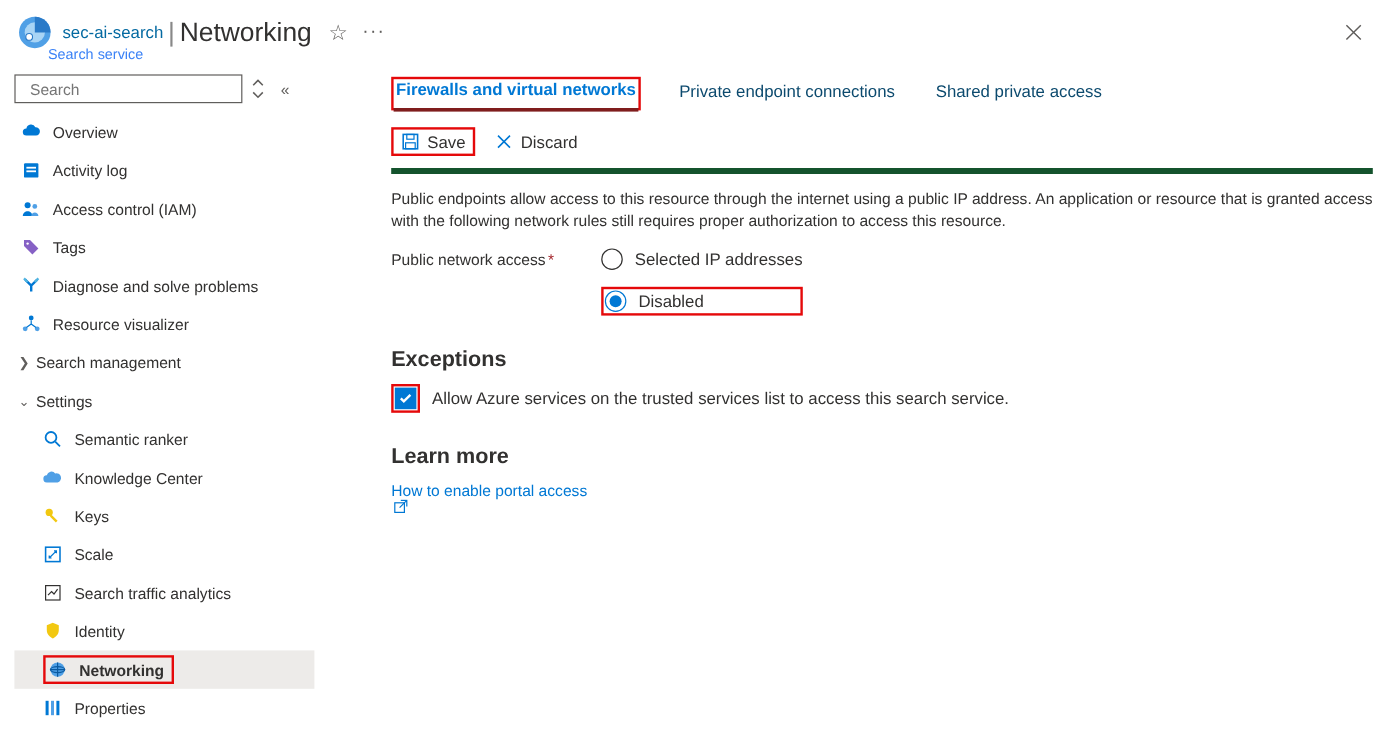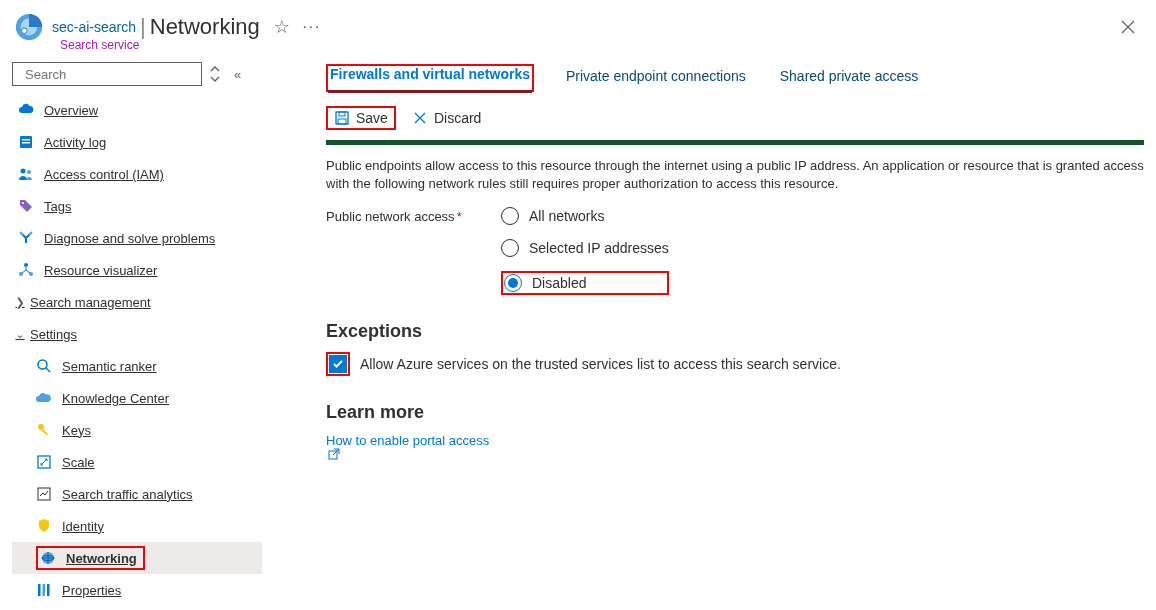--- a/index.html
+++ b/index.html
@@ -6,34 +6,34 @@
   html, body { margin:0; padding:0; width:1156px; height:610px; font-family: "Segoe UI", Arial, sans-serif; font-size:13px; color:#323130; background:#fff;}
   
   .header { display:flex; align-items:center; padding:6px 14px 0 14px; height:48px; }
   .header-icon { width:30px; height:30px; margin-right:8px; }
   .header-title { font-size:14px; font-weight:400; color:#0369a1; }
   .header-sep { font-size:22px; font-weight:300; color:#888; padding:0 4px; }
   .header-page { font-size:22px; font-weight:400; }
   .header-star { margin-left:14px; color:#605e5c; font-size:18px; }
   .header-dots { margin-left:12px; color:#605e5c; font-size:16px; letter-spacing:1px;}
   .header-close { margin-left:auto; font-size:20px; color:#605e5c; padding-right:6px;}
-  .header-sub { position:absolute; top:38px; left:60px; color:#a21caf; font-size:12px; }
+  .header-sub { position:absolute; top:38px; left:40px; color:#3b82f6; font-size:12px; }
   
   .layout { display:flex; margin-top:14px;gap:44px; }
   .sidebar { width:262px; flex-shrink:0; padding-left:12px;}
   .main { flex:1; padding:0 12px 0 20px; position:relative;}
   
   .search-row { display:flex; align-items:center; gap:8px; margin-bottom:8px;}
   .search-box { display:flex; align-items:center; border:1px solid #605e5c; height:24px; width:190px; padding:0 6px; }
   .search-box svg { width:14px; height:14px; fill:#0078d4; }
   .search-input { border:none; outline:none; font-size:13px; flex:1; margin-left:4px; color:#605e5c; background:transparent;}
   .chev-updown { color:#605e5c; font-size:12px; }
   .collapse-chev { color:#605e5c; font-size:13px; margin-left:6px;}
   
-  .nav { list-style:none; padding:0; margin:0;text-decoration:underline; }
+  .nav { list-style:none; padding:0; margin:0; }
   .nav-item { display:flex; align-items:center; height:32px; padding-left:6px; cursor:pointer; }
   .nav-item.active { background:#edebe9; font-weight:600;}
   .nav-icon { width:16px; height:16px; margin-right:10px; display:flex; align-items:center; justify-content:center;}
   .nav-item.sub { padding-left:24px; }
   .group-row { display:flex; align-items:center; height:32px; cursor:pointer; color:#323130; padding-left:0;}
   .group-chev { width:16px; text-align:center; color:#605e5c; font-size:11px; margin-right:2px;}
   .group-label { }
   .redbox { border:2px solid #e5090a; }
   .redbox-nav { display:inline-flex; align-items:center;}
   
@@ -284,24 +284,20 @@
 
     <div class="desc-text">Public endpoints allow access to this resource through the internet using a public IP address. An application or resource that is granted access with the following network rules still requires proper authorization to access this resource.</div>
 
     <div class="form-row">
       <div class="form-label">
         <span>Public network access</span><span class="req">*</span>
       </div>
       <div class="radio-col">
         <label class="radio">
           <span class="radio-outer"></span>
-          <span>All networks</span>
-        </label>
-        <label class="radio">
-          <span class="radio-outer"></span>
           <span>Selected IP addresses</span>
         </label>
         <span class="radio-highlight redbox">
           <label class="radio selected">
             <span class="radio-outer">
                 <span class="radio-inner"></span>
               </span>
             <span>Disabled</span>
           </label>
         </span>

